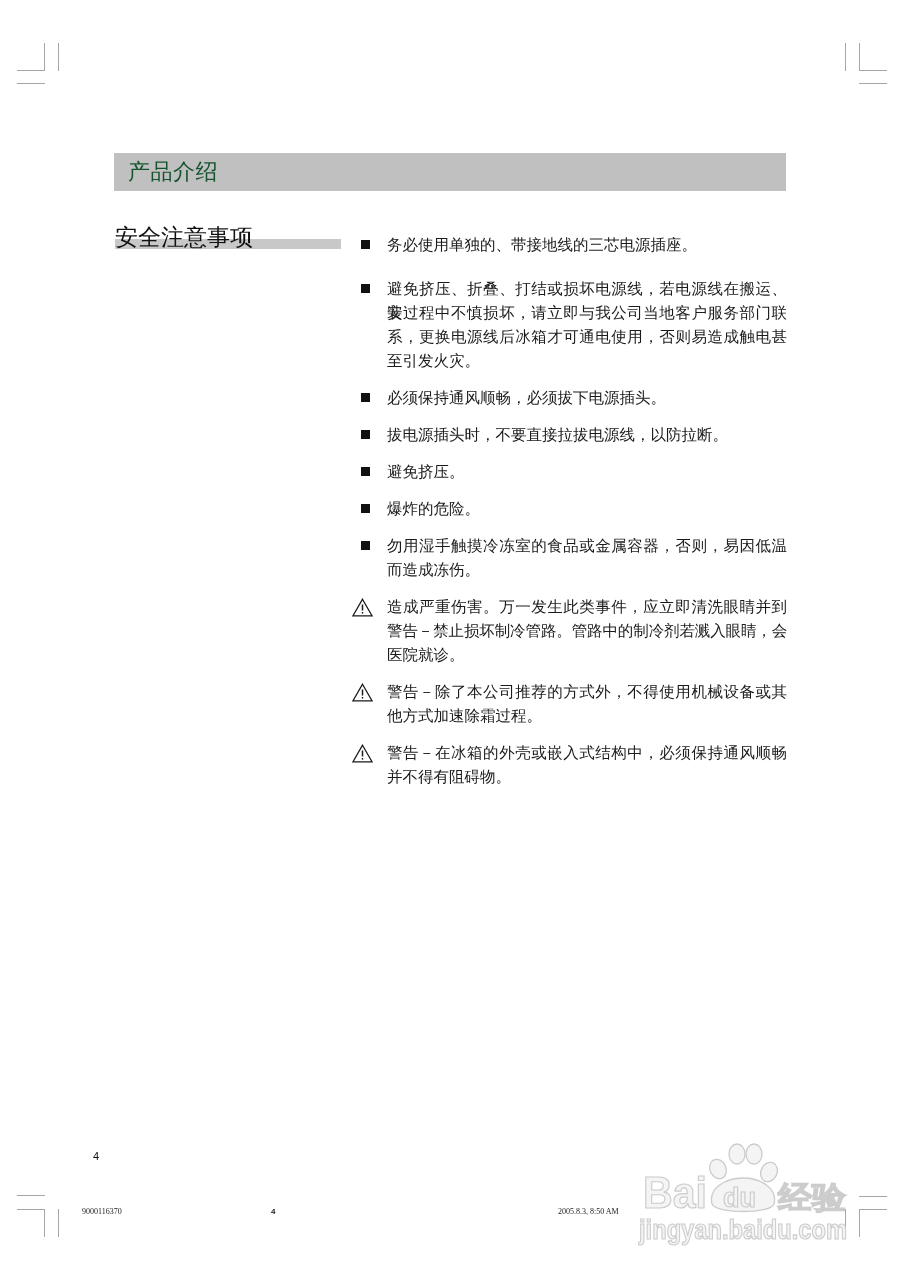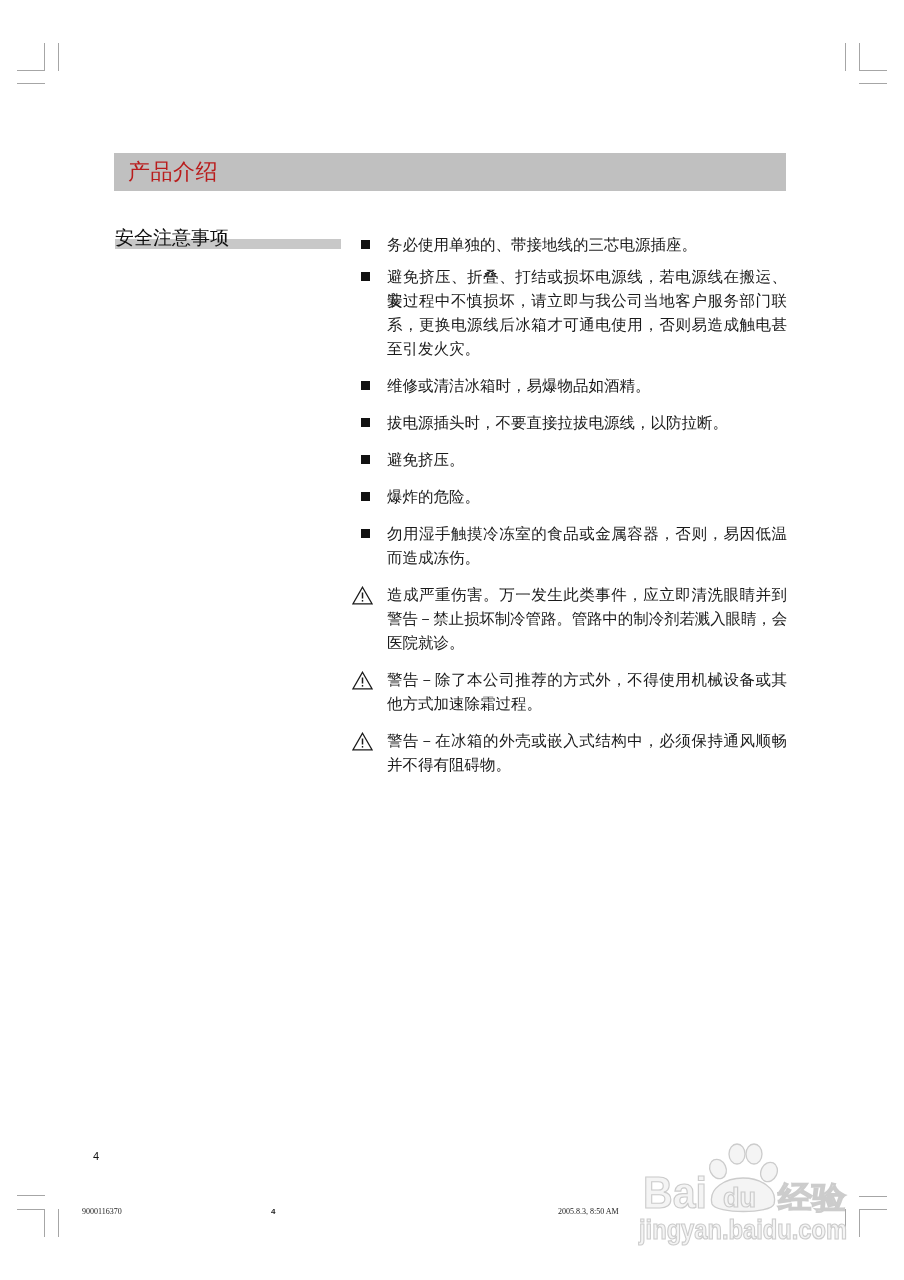--- a/index.html
+++ b/index.html
@@ -5,30 +5,30 @@
   html, body { margin:0; padding:0; background:#ffffff; }
   body { width:904px; height:1280px; position:relative; overflow:hidden;
          font-family:"DejaVu Sans", sans-serif; color:#1a1a1a; }
   .crop { position:absolute; background:#a6a6a6; }
   .crop.h { height:1px; }
   .crop.v { width:1px; }
 
   .title-bar { position:absolute; left:114px; top:153px; width:672px; height:38px;
                background:#c0c0c0; }
   .title-text { position:absolute; left:14px; top:0; height:38px; line-height:38px;
-                font-size:22px; color:#b91c1c; letter-spacing:0.5px; }
+                font-size:22px; color:#14532d; letter-spacing:0.5px; }
 
   .section-bar { position:absolute; left:115px; top:239px; width:226px; height:10px;
                  background:#c8c8c8; }
-  .section-heading { position:absolute; left:115px; top:224px; font-size:19px;
+  .section-heading { position:absolute; left:115px; top:224px; font-size:23px;
                      line-height:26px; color:#111; z-index:2; }
 
   .items { position:absolute; left:352px; top:233px; width:436px; }
   .item { position:relative; padding-left:35px; margin-bottom:13px; }
-  .item.first { margin-bottom:8px; }
+  .item.first { margin-bottom:20px; }
   .bullet { position:absolute; left:9px; top:7px; width:9px; height:9px; background:#111; }
   .warn { position:absolute; left:0; top:3px; width:21px; height:19px; }
   .ln { display:block; width:400px; height:24px; line-height:24px; font-size:15.5px;
         text-align:justify; text-align-last:justify; overflow:visible; }
   .ln.last { text-align-last:left; }
   .ln.tight { letter-spacing:-0.25px; }
 
   .page-num { position:absolute; left:93px; top:1150px; font-family:"Liberation Sans", sans-serif;
               font-size:11px; color:#111; }
   .foot { position:absolute; top:1207px; font-size:8px; color:#222; line-height:10px; }
@@ -80,21 +80,21 @@
   <div class="item">
     <span class="bullet"></span>
     <span class="ln">避免挤压、折叠、打结或损坏电源线，若电源线在搬运、安</span>
     <span class="ln">装过程中不慎损坏，请立即与我公司当地客户服务部门联</span>
     <span class="ln">系，更换电源线后冰箱才可通电使用，否则易造成触电甚</span>
     <span class="ln last">至引发火灾。</span>
   </div>
 
   <div class="item">
     <span class="bullet"></span>
-    <span class="ln last">维修或清洁冰箱时，易爆物品如酒精。</span>
+    <span class="ln last">必须保持通风顺畅，必须拔下电源插头。</span>
   </div>
 
   <div class="item">
     <span class="bullet"></span>
     <span class="ln last">拔电源插头时，不要直接拉拔电源线，以防拉断。</span>
   </div>
 
   <div class="item">
     <span class="bullet"></span>
     <span class="ln last">避免挤压。</span>

